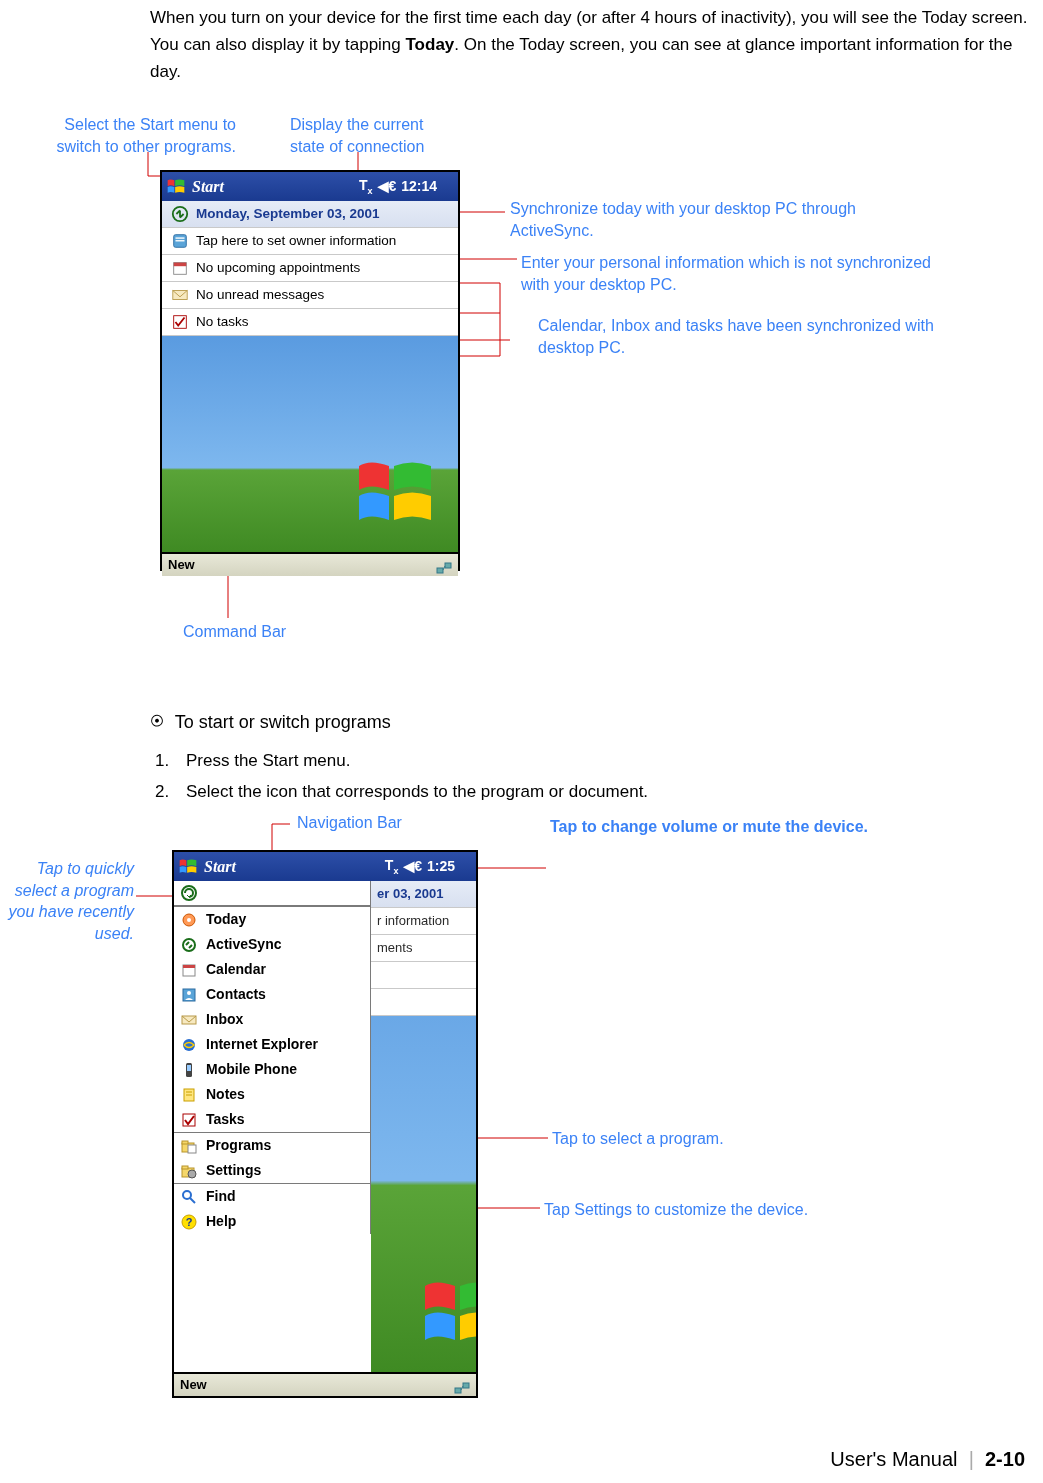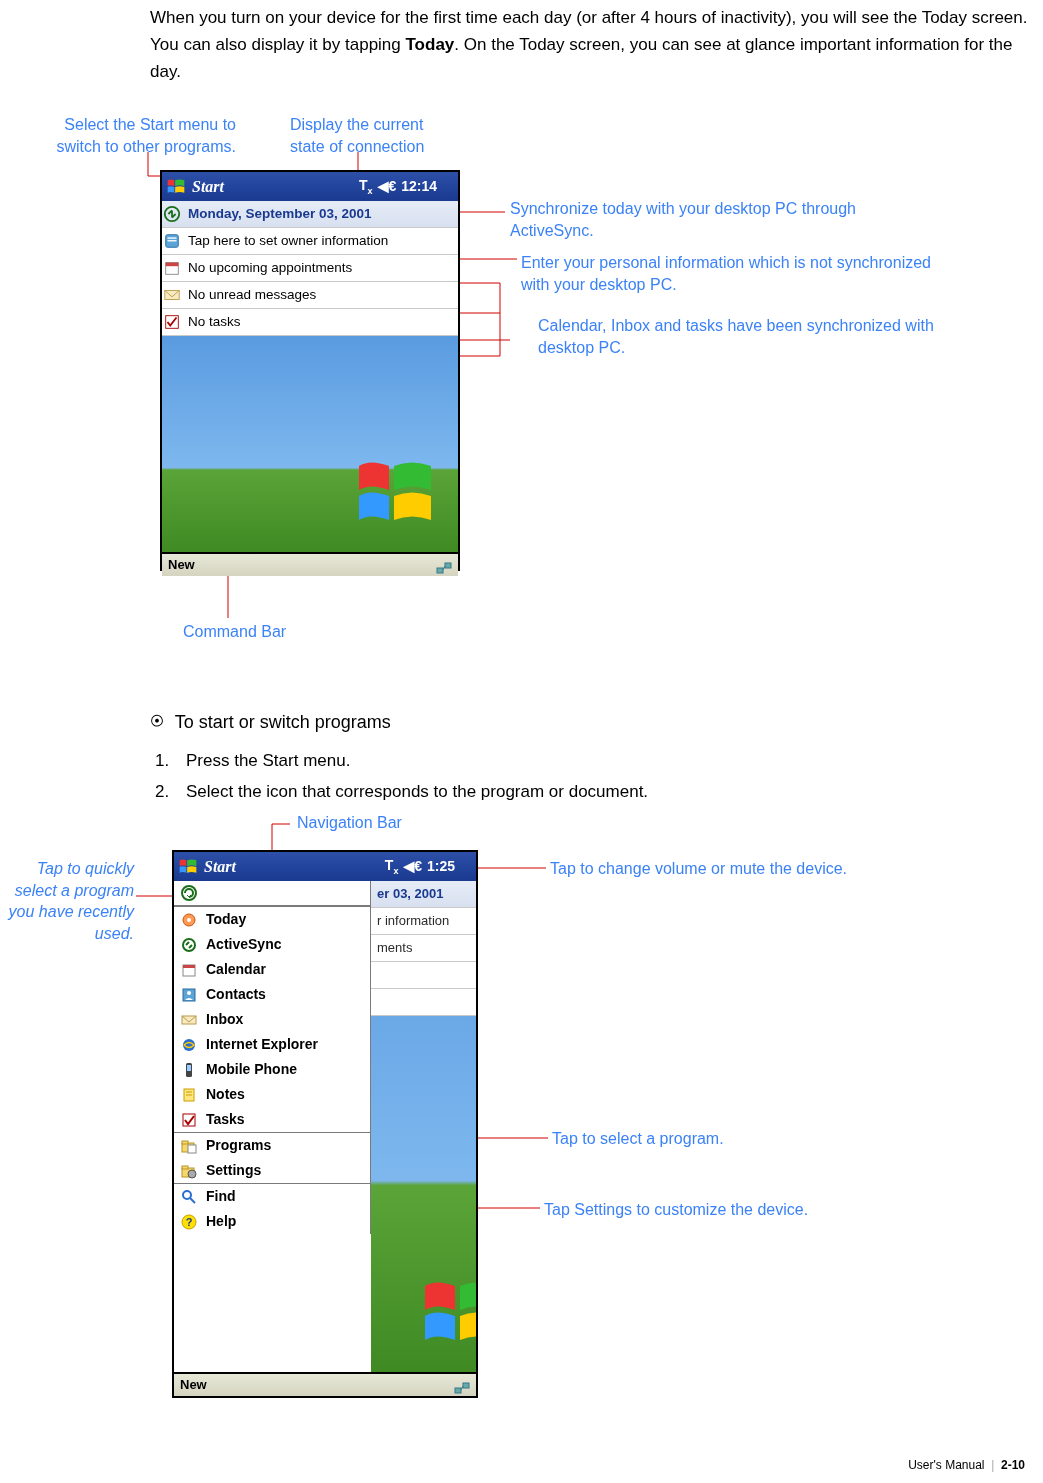--- a/index.html
+++ b/index.html
@@ -23,21 +23,21 @@
   
   .device1 { position: absolute; left: 160px; top: 170px; width: 300px; height: 401px; border: 2px solid #000; background: #fff; }
   .titlebar { height: 29px; background: linear-gradient(#2d4fa8,#1a3a90); display: flex; align-items: center; color: #fff; font-weight: bold; padding-left: 4px; gap: 6px; }
   .flag { width: 20px; height: 20px; display: inline-flex; align-items: center; justify-content: center; }
   .flag svg { width: 20px; height: 20px; }
   .tb-start { font-size: 16px; font-style: italic; font-family: "Comic Sans MS", cursive; }
   .tb-right { margin-left: auto; display: flex; align-items: center; gap: 5px; padding-right: 21px; font-size: 14px; font-weight: bold; }
   .tb-sig { font-size: 14px; }
   .tb-vol { font-size: 14px; }
 
-  .today-row { height: 27px; display: flex; align-items: center; border-bottom: 1px solid #c9c9c9; gap: 6px; padding-left: 0; font-size: 13.5px; background: #fff; text-align: center; }
+  .today-row { height: 27px; display: flex; align-items: center; border-bottom: 1px solid #c9c9c9; gap: 6px; padding-left: 8px; font-size: 13.5px; background: #fff; text-align: center; }
   .today-row.date { background: linear-gradient(#e6ecf7,#d8e0f0); color: #1a3a90; font-weight: bold; }
   .row-icon { width: 20px; height: 20px; display: inline-flex; align-items: center; justify-content: center; }
   .row-icon svg { width: 18px; height: 18px; }
 
   .wall { height: 216px; position: relative; overflow: hidden; background: linear-gradient(#5a9be0 0%, #7db7ee 60%, #7db7ee 61%, #5aa438 62%, #3f8a23 100%); }
   .wall .winlogo { position: absolute; right: 24px; bottom: 24px; width: 80px; height: 70px; }
   .wall .winlogo svg { width: 80px; height: 70px; }
 
   .cmdbar { height: 24px; border-top: 2px solid #000; background: linear-gradient(#e8e8d8,#d4d4c0); display: flex; align-items: flex-end; padding: 0 6px; font-size: 13px; font-weight: bold; color: #000; }
   .cmd-spacer { margin-left: auto; }
@@ -61,21 +61,21 @@
 
   .bg-right { position: absolute; left: 197px; top: 29px; right: 0; bottom: 24px; background: linear-gradient(#5a9be0 0%, #7db7ee 60%, #7db7ee 61%, #5aa438 62%, #3f8a23 100%); overflow: hidden; }
   .bg-right .stub { background: #fff; color: #2a2a2a; font-size: 13px; height: 27px; display: flex; align-items: center; padding-left: 6px; border-bottom: 1px solid #c9c9c9; }
   .bg-right .date { background: linear-gradient(#e6ecf7,#d8e0f0); color: #1a3a90; font-weight: bold; }
   .bg-right .winlogo { position: absolute; right: -24px; bottom: 24px; width: 80px; height: 70px; }
   .bg-right .winlogo svg { width: 80px; height: 70px; }
 
   .cmdbar2 { position: absolute; left: 0; right: 0; bottom: 0; }
 
   
-  .footer { position: absolute; right: 18px; bottom: 8px; font-size: 12px; }
+  .footer { position: absolute; right: 18px; bottom: 8px; font-size: 20px; }
   .footer .pgno { font-weight: bold; }
 
 </style>
 </head>
 <body>
 
 <p class="intro">
   <span>When you turn on your device for the first time each day (or after 4 hours of inactivity), you will see the Today screen. You can also display it by tapping </span><b>Today</b><span>. On the Today screen, you can see at glance important information for the day.</span>
 </p>
 
@@ -202,21 +202,21 @@
 <div class="sect-start">
   <h4><span class="bull">⦿</span> <span>To start or switch programs</span></h4>
   <ol>
     <li>Press the Start menu.</li>
     <li>Select the icon that corresponds to the program or document.</li>
   </ol>
 </div>
 
 <div class="annot" style="left:297px; top:812px;">Navigation Bar</div>
 <div class="annot annot-right" style="left:0px; top:858px; width:134px;font-style:italic;">Tap to quickly select a program you have recently used.</div>
-<div class="annot" style="left:550px; top:858px; width:360px;">Tap to change volume or mute the device.</div>
+<div class="annot" style="left:550px; top:816px; width:360px;font-weight:bold;">Tap to change volume or mute the device.</div>
 <div class="annot" style="left:552px; top:1128px; width:300px;">Tap to select a program.</div>
 <div class="annot" style="left:544px; top:1199px; width:360px;">Tap Settings to customize the device.</div>
 
 <svg class="leader" style="left:0;top:800px;width:1043px;height:620px">
 
   <line x1="290" y1="24" x2="272" y2="24"></line>
     <line x1="272" y1="24" x2="272" y2="60"></line>
     <circle cx="272" cy="60" r="3"></circle>
 
   <line x1="136" y1="96" x2="172" y2="96"></line>

